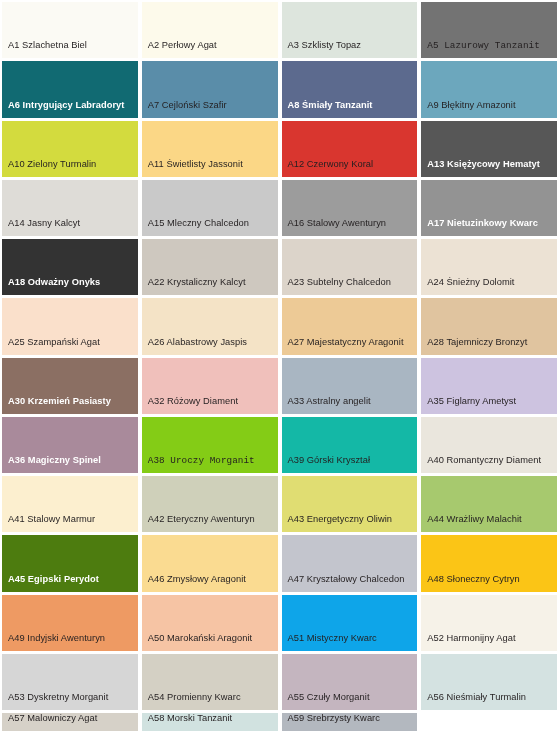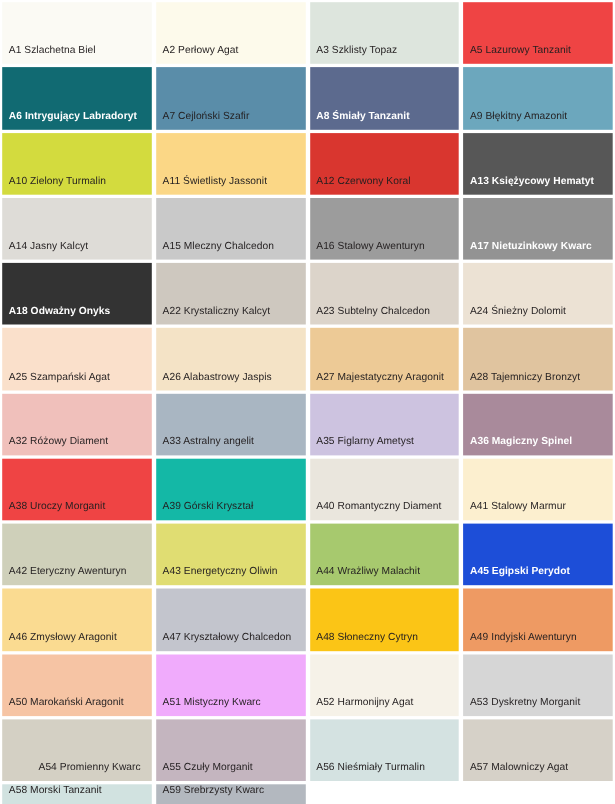--- a/index.html
+++ b/index.html
@@ -53,21 +53,21 @@
 <div id="palette-grid">
     <div class="swatch light" style="background: rgb(251, 250, 244);">
       <span class="swatch-label">A1 Szlachetna Biel</span>
     </div>
     <div class="swatch light" style="background: rgb(253, 250, 235);">
       <span class="swatch-label">A2 Perłowy Agat</span>
     </div>
     <div class="swatch light" style="background: rgb(221, 229, 221);">
       <span class="swatch-label">A3 Szklisty Topaz</span>
     </div>
-    <div class="swatch light" style="background: #ef4444;">
+    <div class="swatch light" style="background: #737373; font-family: Liberation Mono, monospace;">
       <span class="swatch-label">A5 Lazurowy Tanzanit</span>
     </div>
     <div class="swatch dark" style="background: rgb(17, 106, 114);">
       <span class="swatch-label">A6 Intrygujący Labradoryt</span>
     </div>
     <div class="swatch light" style="background: rgb(90, 141, 169);">
       <span class="swatch-label">A7 Cejloński Szafir</span>
     </div>
     <div class="swatch dark" style="background: rgb(92, 106, 142);">
       <span class="swatch-label">A8 Śmiały Tanzanit</span>
@@ -116,81 +116,84 @@
     </div>
     <div class="swatch light" style="background: rgb(244, 227, 198);">
       <span class="swatch-label">A26 Alabastrowy Jaspis</span>
     </div>
     <div class="swatch light" style="background: rgb(237, 202, 150);">
       <span class="swatch-label">A27 Majestatyczny Aragonit</span>
     </div>
     <div class="swatch light" style="background: rgb(224, 196, 159);">
       <span class="swatch-label">A28 Tajemniczy Bronzyt</span>
     </div>
+    <div class="swatch dark" style="background: rgb(139, 111, 99);">
+      <span class="swatch-label">A30 Krzemień Pasiasty</span>
+    </div>
     <div class="swatch light" style="background: rgb(240, 192, 187);">
       <span class="swatch-label">A32 Różowy Diament</span>
     </div>
     <div class="swatch light" style="background: rgb(169, 182, 194);">
       <span class="swatch-label">A33 Astralny angelit</span>
     </div>
     <div class="swatch light" style="background: rgb(205, 195, 224);">
       <span class="swatch-label">A35 Figlarny Ametyst</span>
     </div>
     <div class="swatch dark" style="background: rgb(169, 138, 155);">
       <span class="swatch-label">A36 Magiczny Spinel</span>
     </div>
-    <div class="swatch light" style="background: #ef4444;">
+    <div class="swatch light" style="background: #84cc16; font-family: Liberation Mono, monospace;">
       <span class="swatch-label">A38 Uroczy Morganit</span>
     </div>
     <div class="swatch light" style="background: #14b8a6;">
       <span class="swatch-label">A39 Górski Kryształ</span>
     </div>
     <div class="swatch light" style="background: rgb(234, 230, 221);">
       <span class="swatch-label">A40 Romantyczny Diament</span>
     </div>
     <div class="swatch light" style="background: rgb(252, 239, 207);">
       <span class="swatch-label">A41 Stalowy Marmur</span>
     </div>
     <div class="swatch light" style="background: rgb(207, 208, 186);">
       <span class="swatch-label">A42 Eteryczny Awenturyn</span>
     </div>
     <div class="swatch light" style="background: rgb(224, 221, 114);">
       <span class="swatch-label">A43 Energetyczny Oliwin</span>
     </div>
     <div class="swatch light" style="background: rgb(167, 201, 110);">
       <span class="swatch-label">A44 Wrażliwy Malachit</span>
     </div>
-    <div class="swatch dark" style="background: #1d4ed8; justify-content: center;">
+    <div class="swatch dark" style="background: #4d7c0f; justify-content: center;">
       <span class="swatch-label">A45 Egipski Perydot</span>
     </div>
     <div class="swatch light" style="background: rgb(250, 219, 145); align-items: flex-end;">
       <span class="swatch-label">A46 Zmysłowy Aragonit</span>
     </div>
     <div class="swatch light" style="background: rgb(195, 197, 205);">
       <span class="swatch-label">A47 Kryształowy Chalcedon</span>
     </div>
     <div class="swatch light" style="background: rgb(251, 197, 22);">
       <span class="swatch-label">A48 Słoneczny Cytryn</span>
     </div>
     <div class="swatch light" style="background: rgb(238, 154, 99);">
       <span class="swatch-label">A49 Indyjski Awenturyn</span>
     </div>
     <div class="swatch light" style="background: rgb(246, 196, 164);">
       <span class="swatch-label">A50 Marokański Aragonit</span>
     </div>
-    <div class="swatch light" style="background: #f0abfc;">
+    <div class="swatch light" style="background: #0ea5e9;">
       <span class="swatch-label">A51 Mistyczny Kwarc</span>
     </div>
     <div class="swatch light" style="background: rgb(246, 242, 232);">
       <span class="swatch-label">A52 Harmonijny Agat</span>
     </div>
     <div class="swatch light" style="background: rgb(214, 214, 214);">
       <span class="swatch-label">A53 Dyskretny Morganit</span>
     </div>
-    <div class="swatch light" style="background: rgb(212, 208, 196); padding-left: 27px;">
+    <div class="swatch light" style="background: rgb(212, 208, 196);">
       <span class="swatch-label">A54 Promienny Kwarc</span>
     </div>
     <div class="swatch light" style="background: rgb(196, 181, 191);">
       <span class="swatch-label">A55 Czuły Morganit</span>
     </div>
     <div class="swatch light" style="background: rgb(212, 226, 225);">
       <span class="swatch-label">A56 Nieśmiały Turmalin</span>
     </div>
     <div class="swatch light" style="background: rgb(214, 209, 200);">
       <span class="swatch-label">A57 Malowniczy Agat</span>

